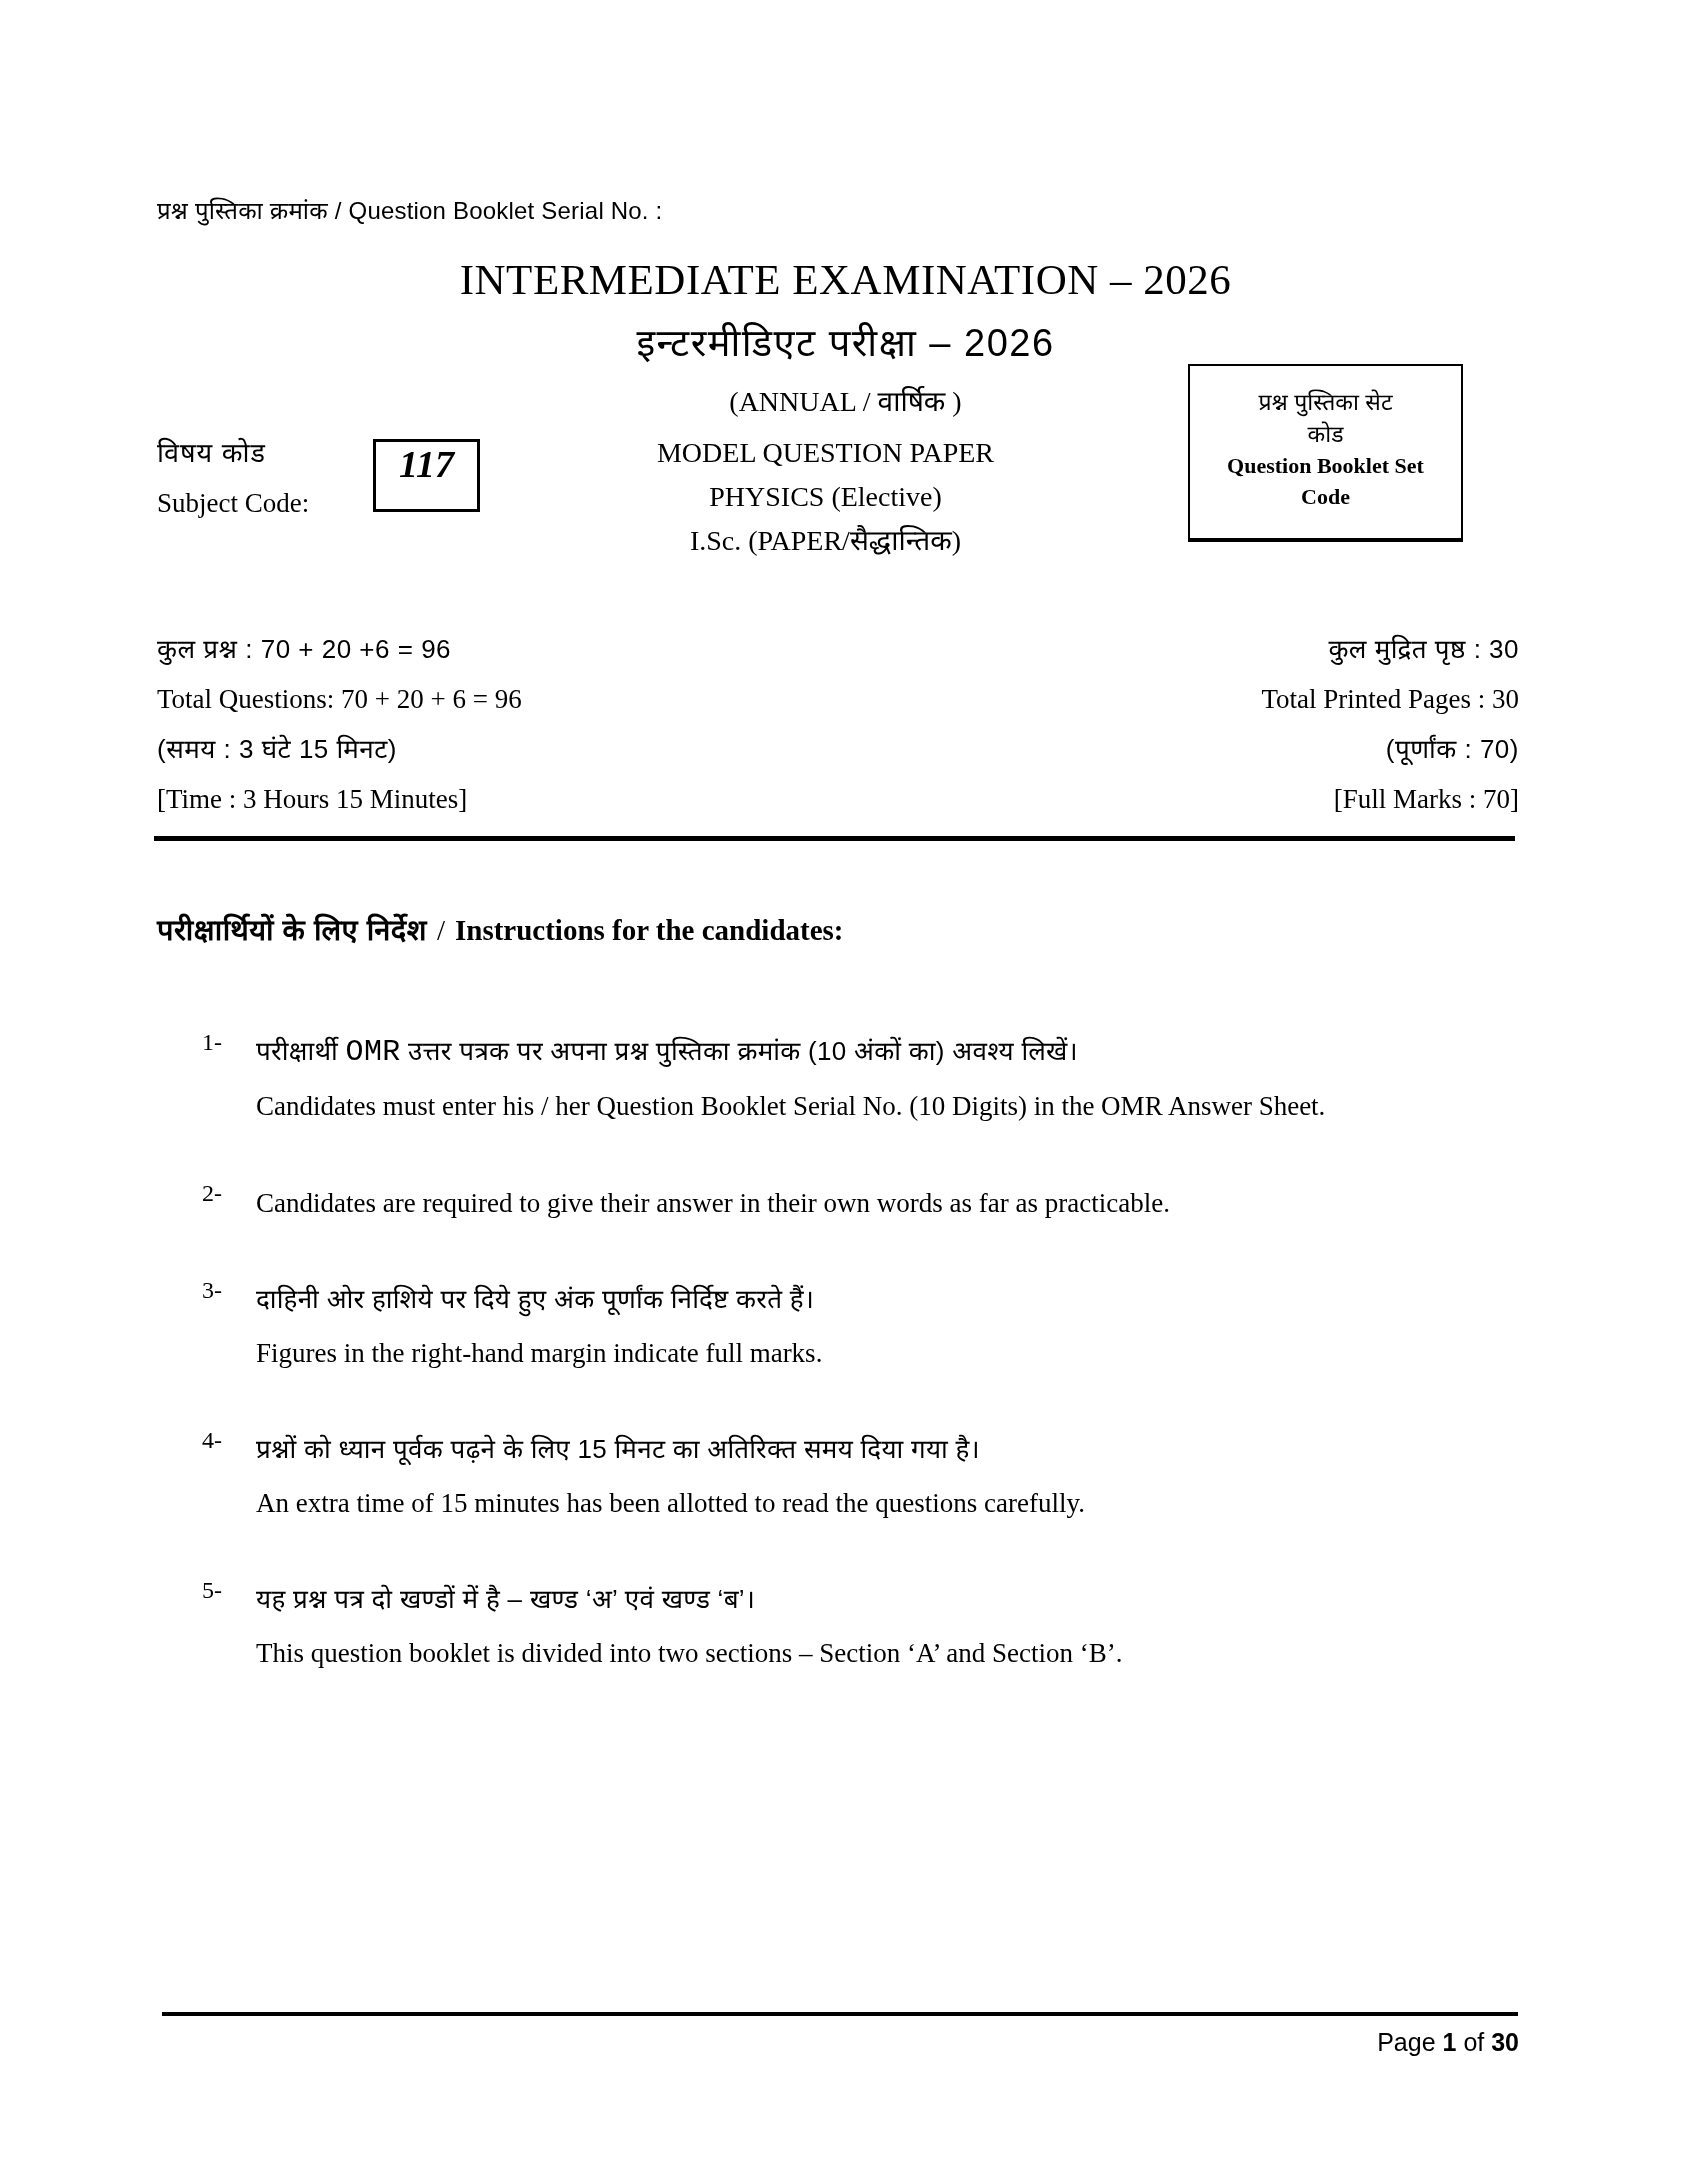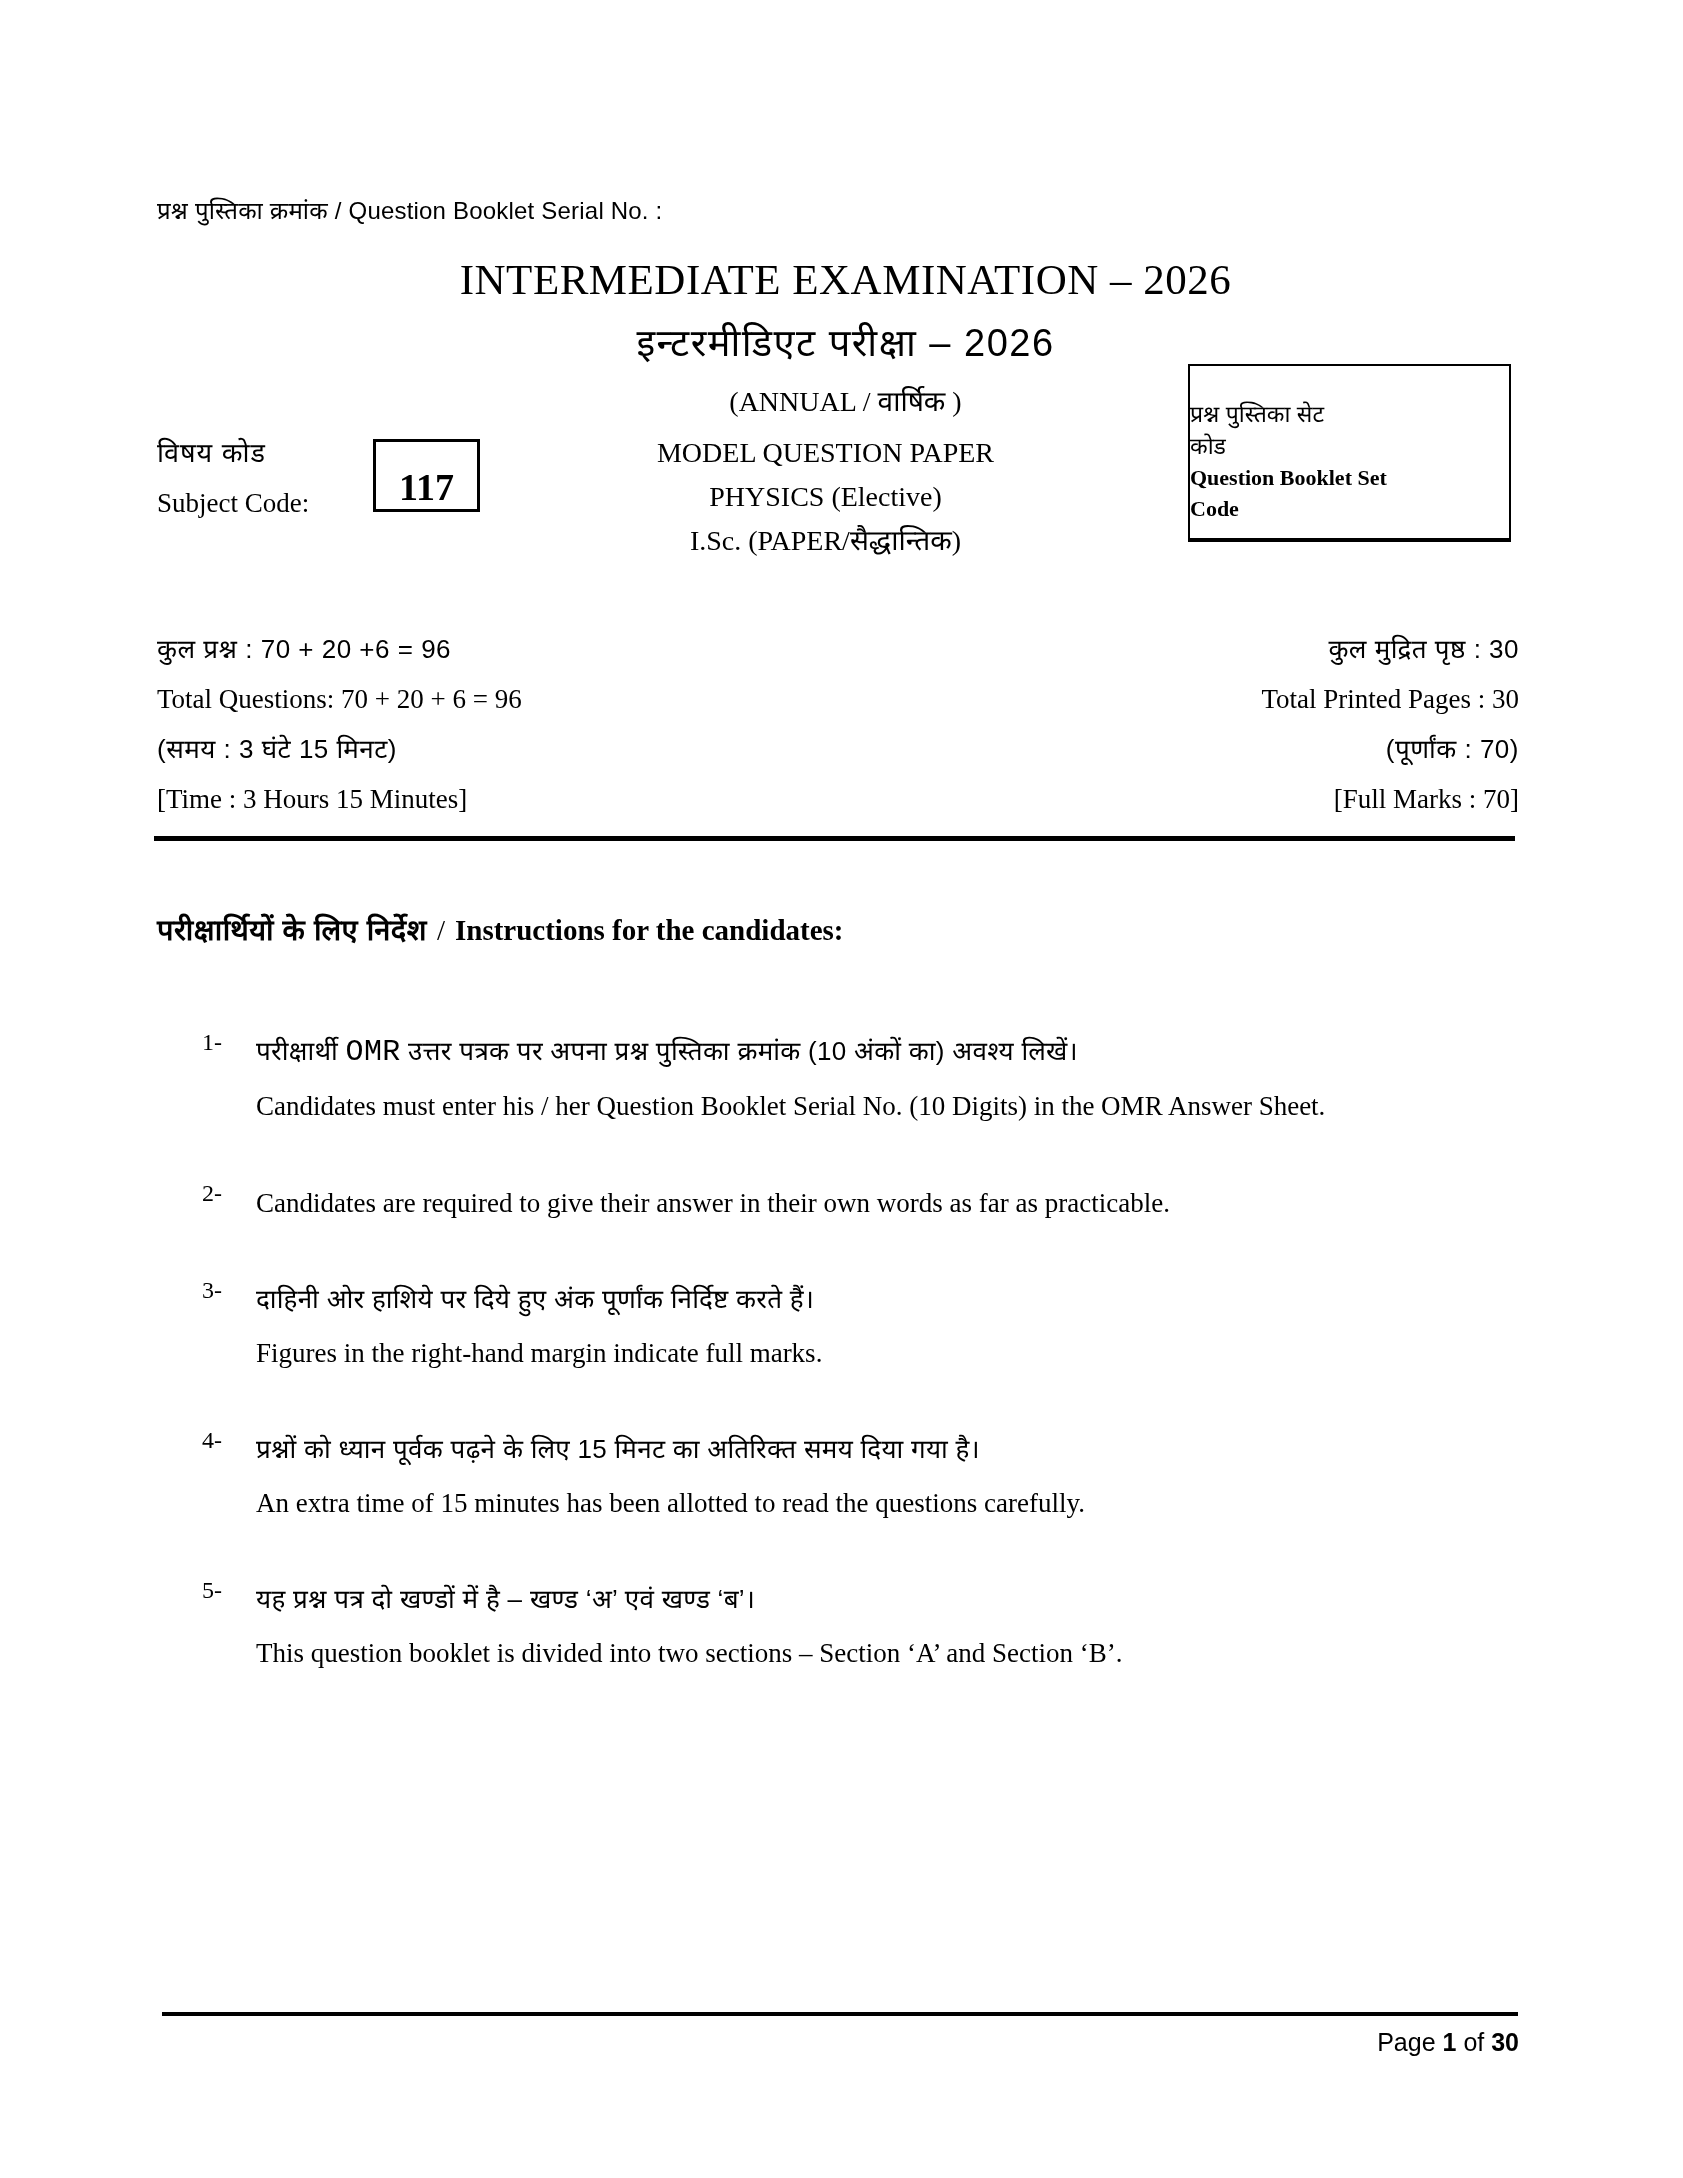--- a/index.html
+++ b/index.html
@@ -92,37 +92,38 @@
     letter-spacing: 1px;
   }
   .subject-code-box {
     position: absolute;
     left: 369px;
     top: 439px;
     width: 101px;
     height: 67px;
     border: 3px solid #000;
     display: flex;
-    align-items: flex-end;
+    align-items: flex-start;
     justify-content: center;
     font-size: 38px;
     font-weight: bold;
+    font-style: italic;
   }
 
   
   .set-code-box {
     position: absolute;
     left: 1184px;
     top: 364px;
-    width: 323px;
+    width: 275px;
     height: 178px;
     border: 2px solid #000;
     border-bottom-width: 4px;
-    text-align: left;
-    padding-top: 32px;
+    text-align: center;
+    padding-top: 20px;
     box-sizing: border-box;
   }
   .set-code-box .hi {
     font-family: "Liberation Sans", "DejaVu Sans", sans-serif;
     font-size: 23px;
     line-height: 32px;
     display: block;
   }
   .set-code-box .en {
     font-size: 22px;

